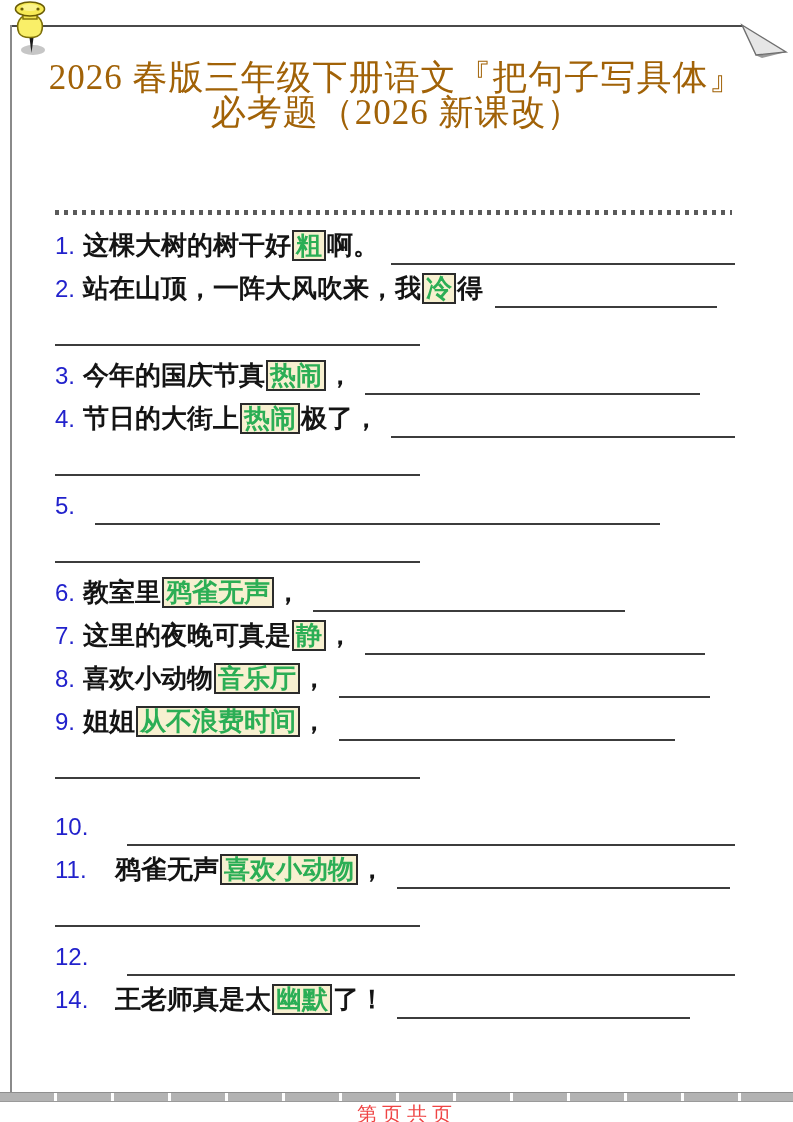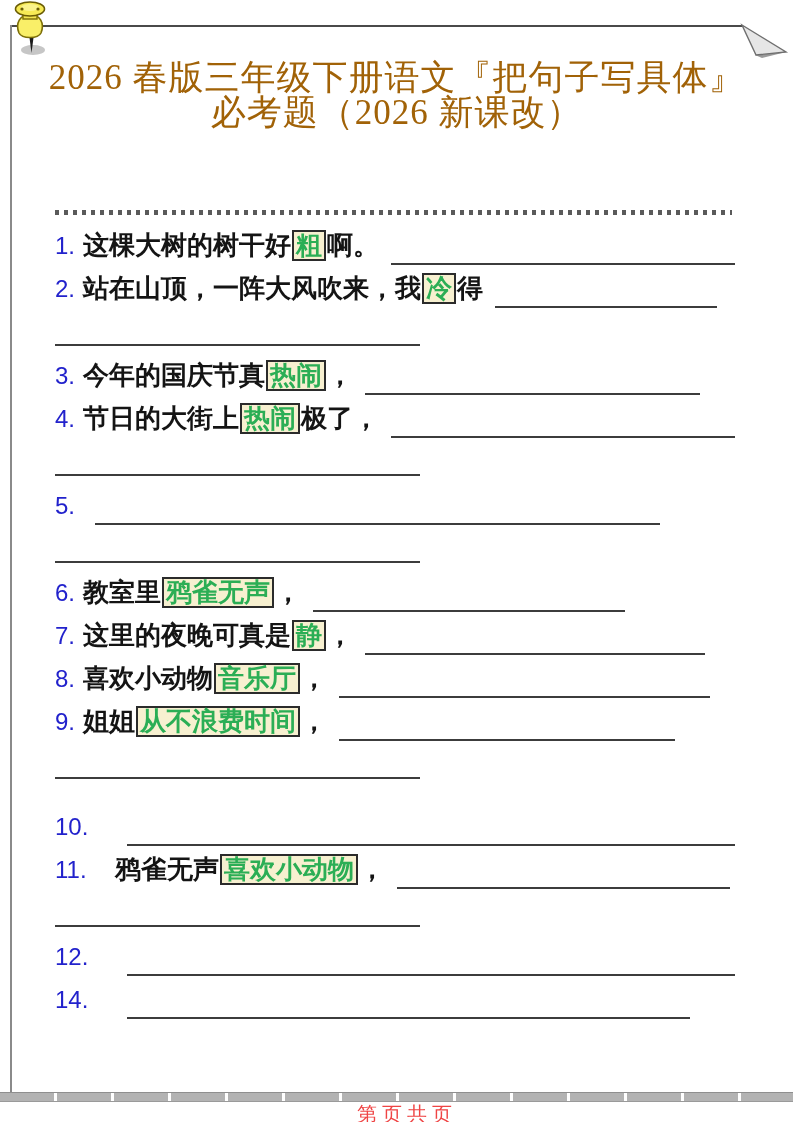--- a/index.html
+++ b/index.html
@@ -147,18 +147,19 @@
     </div>
     <div class="cont-row">
       <div class="cont-line"></div>
     </div>
     <div class="row wide">
       <span class="num">12.</span>
       <div class="blank" style="margin-right: 0px;"></div>
     </div>
     <div class="row wide">
       <span class="num">14.</span>
+      <span class="txt"><span>王老师真是太</span><span class="hl">幽默</span><span>了！</span></span>
       <div class="blank" style="margin-right: 45px;"></div>
     </div>
   </div>
 
 <div class="footer-bar"></div>
 <div class="footer-text">第 页 共 页</div>
 
 </body></html>

